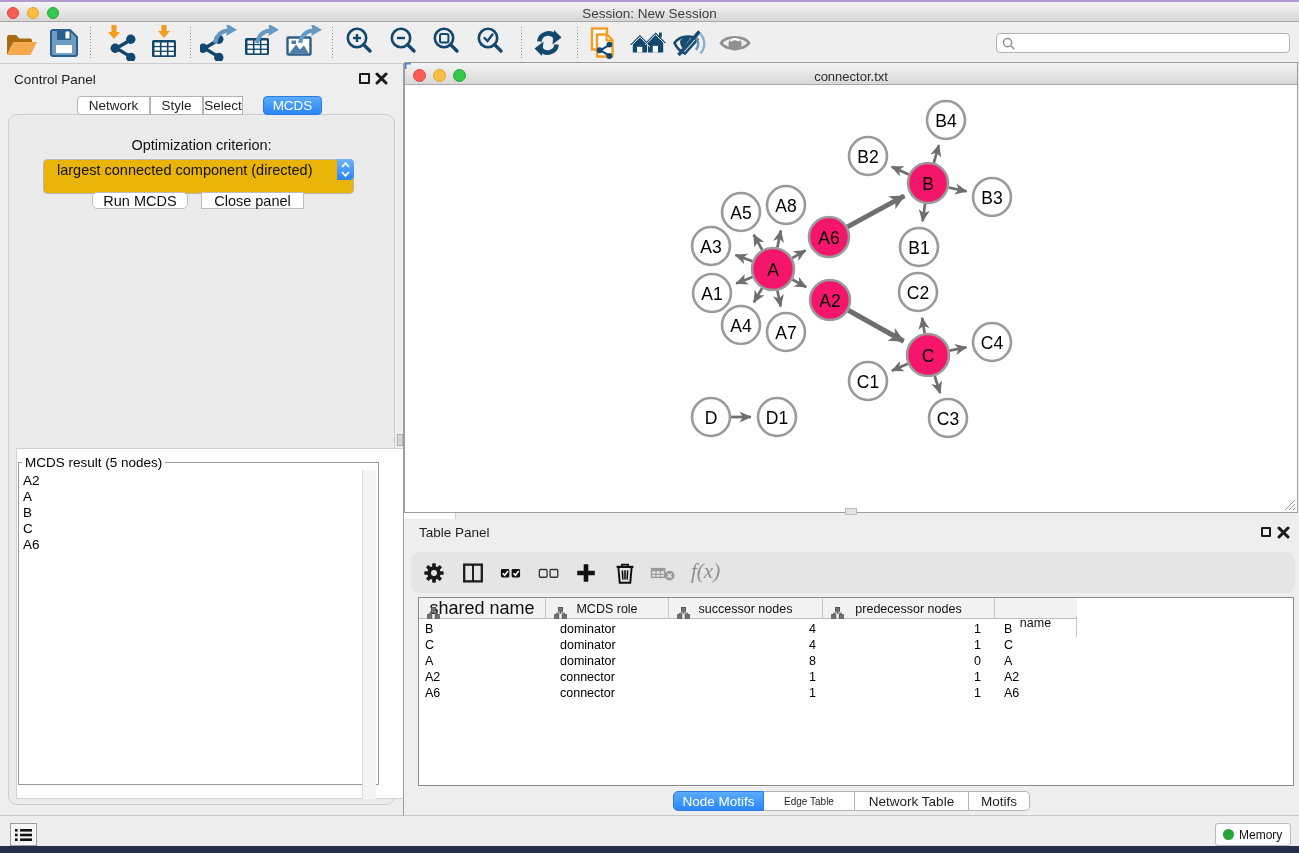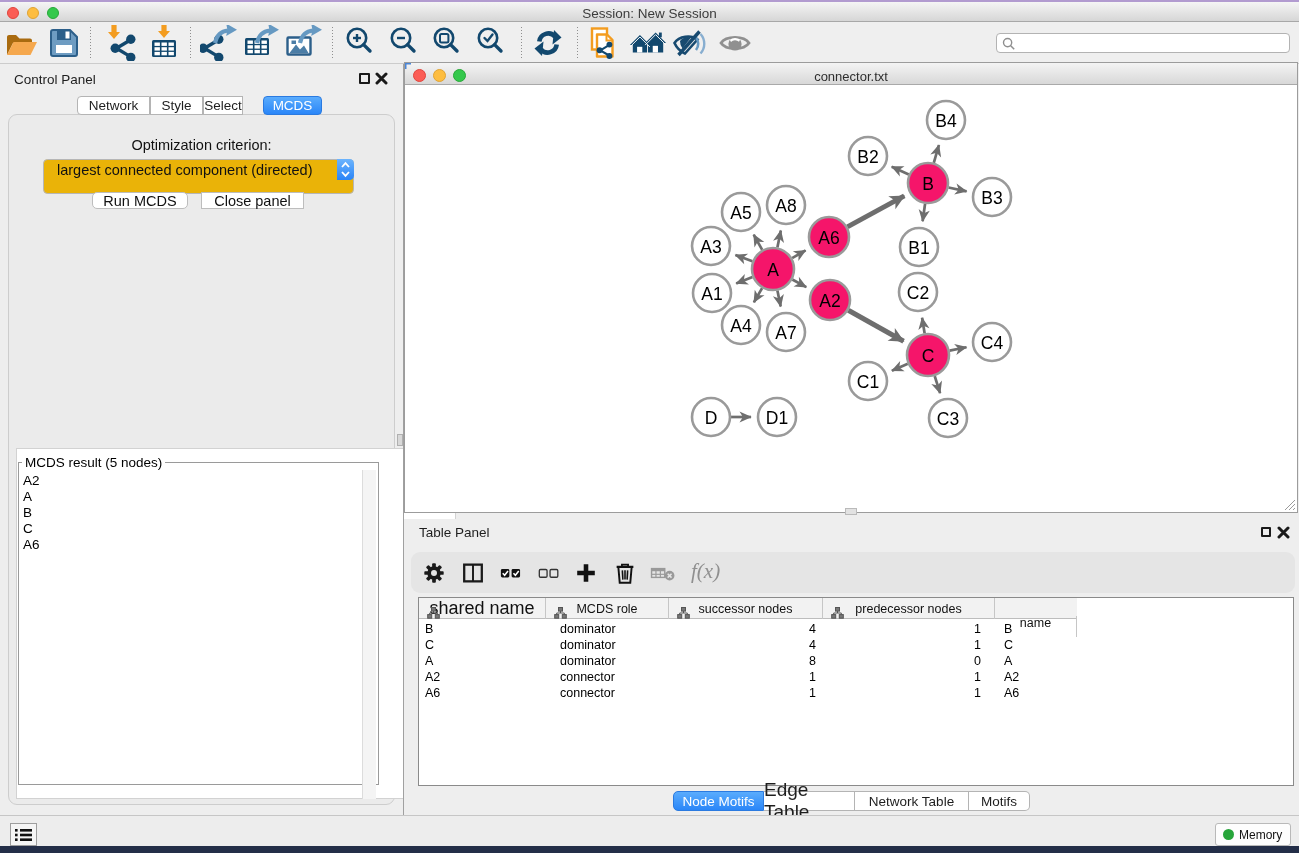--- a/index.html
+++ b/index.html
@@ -453,21 +453,21 @@
 <div class="abs" style="left:250px;top:72px;width:147px;text-align:right;font-size:12.5px;color:#000;">1</div>
 <div class="abs" style="left:404px;top:72px;width:158px;text-align:right;font-size:12.5px;color:#000;">1</div>
 <div class="abs" style="left:585px;top:72px;font-size:12.5px;color:#000;">A2</div>
 <div class="abs" style="left:6px;top:88px;font-size:12.5px;color:#000;">A6</div>
 <div class="abs" style="left:141px;top:88px;font-size:12.5px;color:#000;">connector</div>
 <div class="abs" style="left:250px;top:88px;width:147px;text-align:right;font-size:12.5px;color:#000;">1</div>
 <div class="abs" style="left:404px;top:88px;width:158px;text-align:right;font-size:12.5px;color:#000;">1</div>
 <div class="abs" style="left:585px;top:88px;font-size:12.5px;color:#000;">A6</div>
 </div>
 <div class="abs" style="left:269px;top:272px;width:91px;height:20px;background:linear-gradient(#5aacfd,#2a86f8);color:#fff;border:1px solid #2a7ae0;border-radius:5px 0 0 5px;font-size:13.5px;display:flex;align-items:center;justify-content:center;">Node Motifs</div>
-<div class="abs" style="left:360px;top:272px;width:91px;height:20px;background:#fff;color:#1e1e1e;border:1px solid #b4b4b4;border-left:none;font-size:19px;display:flex;align-items:center;justify-content:center;">Edge Table</div>
+<div class="abs" style="left:360px;top:272px;width:91px;height:20px;background:#fff;color:#1e1e1e;border:1px solid #b4b4b4;border-left:none;font-size:10px;display:flex;align-items:center;justify-content:center;">Edge Table</div>
 <div class="abs" style="left:451px;top:272px;width:114px;height:20px;background:#fff;color:#1e1e1e;border:1px solid #b4b4b4;border-left:none;font-size:13.5px;display:flex;align-items:center;justify-content:center;">Network Table</div>
 <div class="abs" style="left:565px;top:272px;width:61px;height:20px;background:#fff;color:#1e1e1e;border:1px solid #b4b4b4;border-left:none;border-radius:0 5px 5px 0;font-size:13.5px;display:flex;align-items:center;justify-content:center;">Motifs</div>
 </div>
 <div class="abs" style="left:0;top:815px;width:1299px;height:31px;background:#ededed;border-top:1px solid #c6c6c6;text-decoration:underline;">
 <div class="abs" style="left:10px;top:7px;width:27px;height:23px;background:#f5f5f5;border:1px solid #9e9e9e;display:flex;align-items:center;justify-content:center;">
       <svg width="17" height="14" viewBox="0 0 17 14">
         <g fill="#111">
           <rect x="0" y="1" width="2.6" height="2.6"></rect>
           <rect x="5" y="1" width="12" height="2.6"></rect>
           <rect x="0" y="5.7" width="2.6" height="2.6"></rect>

